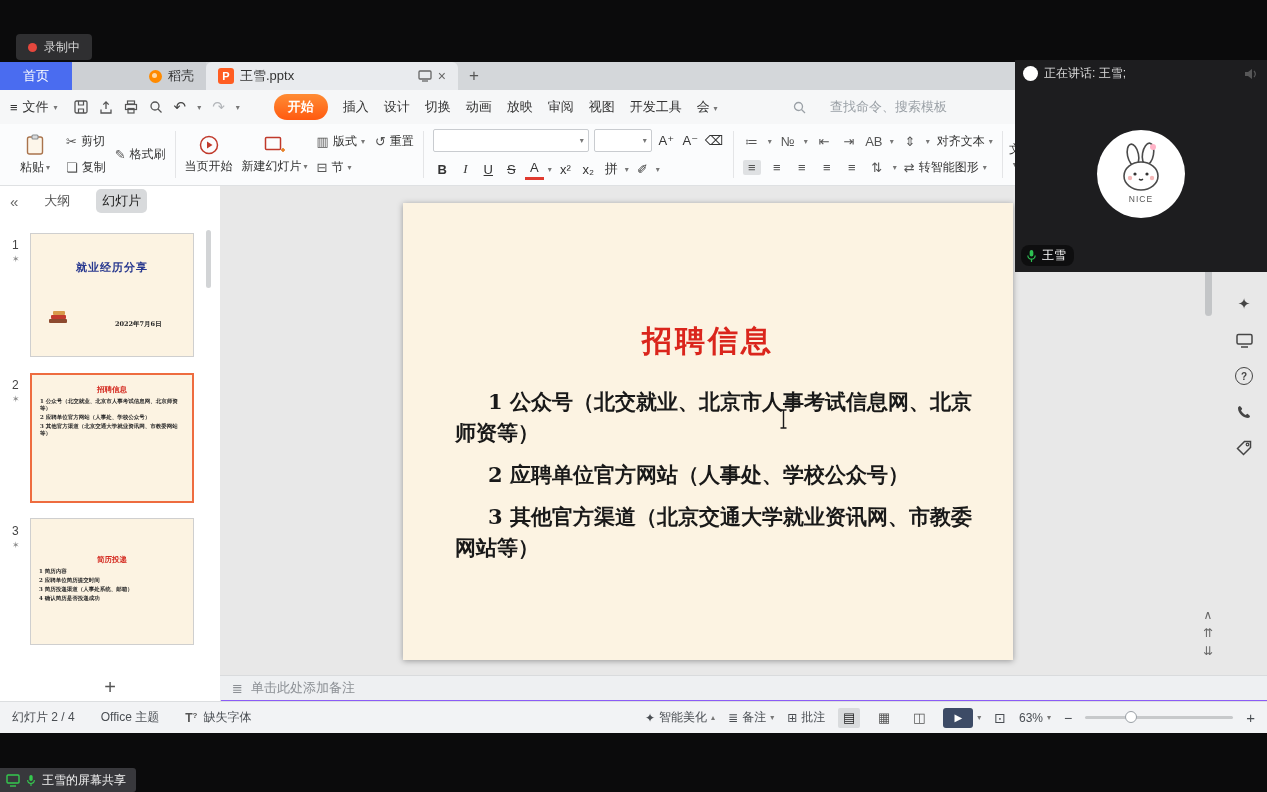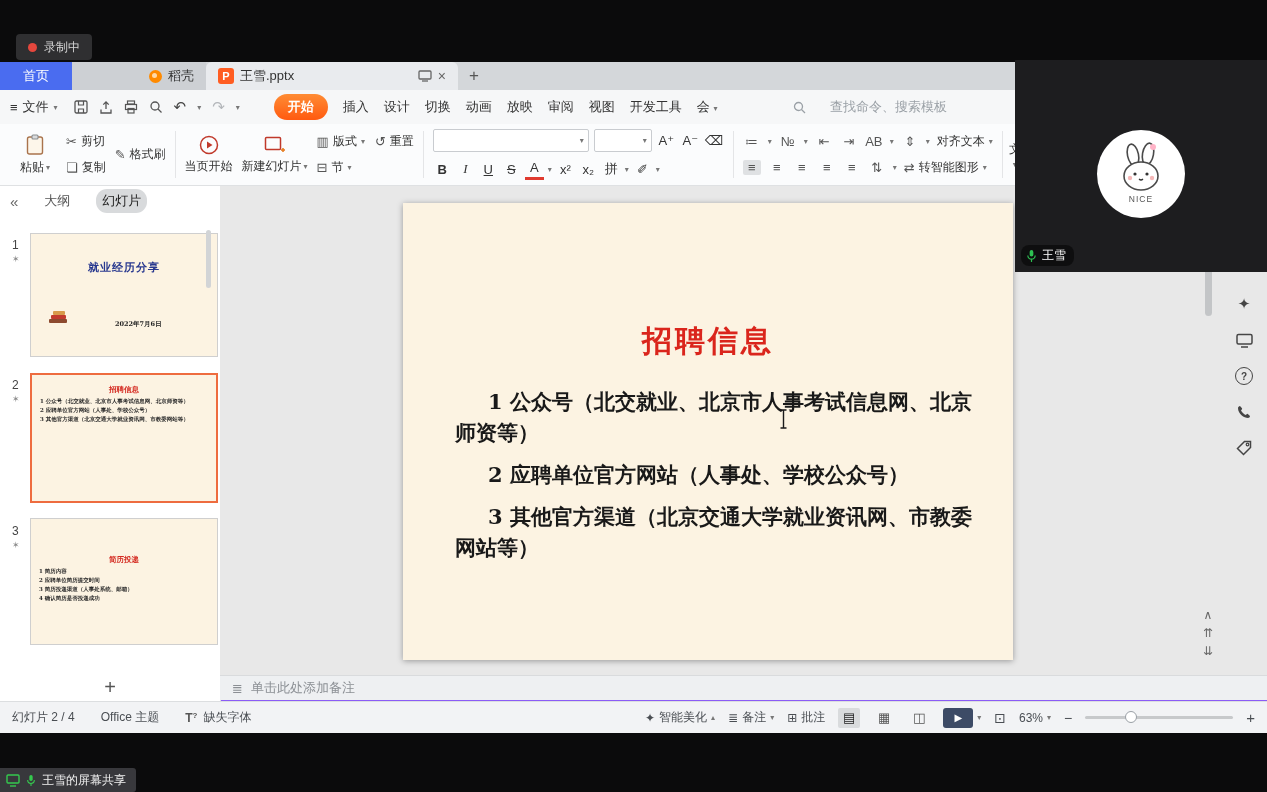--- a/index.html
+++ b/index.html
@@ -58,24 +58,24 @@
   .tb-a{border-bottom:3px solid #e03a2f;line-height:12px;}
   .alrow{display:flex;gap:7px;align-items:center;}
   .alico{font-size:13px;color:#555;width:18px;text-align:center;}
   .alico.active{background:#dfe1e3;border-radius:2px;}
   .vtext{display:flex;flex-direction:column;align-items:center;justify-content:center;font-size:12px;color:#333;padding:0 6px;gap:2px;}
   
   .sidebar{position:absolute;left:0;top:124px;width:220px;height:515px;background:#fff;border-right:1px solid #dcdee0;}
   .sbhead{height:30px;display:flex;align-items:center;gap:20px;padding:0 10px;font-size:13px;color:#555;}
   .sbcollapse{font-size:15px;color:#666;}
   .sbtab{padding:3px 6px;}
-  .sbtab.active{background:#d8dadc;border-radius:11px;color:#222;}
+  .sbtab.active{background:#d8dadc;border-radius:5px;color:#222;}
   .tnum{position:absolute;left:12px;font-size:12px;color:#444;}
   .tstar{position:absolute;left:12px;font-size:9px;color:#8a8a8a;}
-  .thumb{position:absolute;left:30px;width:188px;background:#fcf3e2;border:1px solid #cfcfcf;box-sizing:border-box;overflow:hidden;}
+  .thumb{position:absolute;left:30px;width:164px;background:#fcf3e2;border:1px solid #cfcfcf;box-sizing:border-box;overflow:hidden;}
   .thumb.sel{border:2px solid #ee6c3f;}
   .t-title-blue{margin-top:26px;text-align:center;font:bold 11px "DejaVu Serif","Liberation Serif",serif;color:#28388f;letter-spacing:1px;}
   .t-title-red{text-align:center;font:bold 7.5px "DejaVu Serif","Liberation Serif",serif;color:#d42a20;}
   .t-body{padding:3px 6px 0 8px;font:bold 5.5px/7px "DejaVu Serif","Liberation Serif",serif;color:#2a2a2a;}
   .t-body p{margin:0 0 2px;}
   .t-date{position:absolute;left:84px;top:86px;font:bold 6.5px "DejaVu Serif","Liberation Serif",serif;color:#222;}
   .t-books{position:absolute;left:16px;top:76px;}
   .sb-plus{position:absolute;left:0;top:490px;width:220px;text-align:center;font-size:20px;color:#555;}
   .sb-scroll{position:absolute;left:206px;top:44px;width:5px;height:58px;background:#d2d4d6;border-radius:3px;}
   
@@ -479,20 +479,28 @@
   </div>
   <div class="railbtn">
     <svg width="16" height="16" viewBox="0 0 16 16">
       <path d="M1.5 8.5 8.5 1.5h6v6l-7 7z" fill="none" stroke="#454545" stroke-width="1.5"></path>
       <circle cx="11.5" cy="4.5" r="1.3" fill="none" stroke="#454545" stroke-width="1.2"></circle>
     </svg>
   </div>
 </div>
 
 <div class="vpanel">
+  <div class="vhead">
+    <span class="mini-av"></span>
+    <span>正在讲话: 王雪;</span>
+    <svg class="vspk" width="15" height="12" viewBox="0 0 15 12">
+      <path d="M1 4h3l4-3v10L4 8H1z" fill="#888"></path>
+      <path d="M10 3a4.5 4.5 0 0 1 0 6" stroke="#888" fill="none" stroke-width="1.2"></path>
+    </svg>
+  </div>
   <div class="avatar">
     <svg width="72" height="72" viewBox="0 0 72 72">
       <g fill="#fff" stroke="#4a4a4a" stroke-width="1.6">
         <ellipse cx="28" cy="17" rx="5.5" ry="11" transform="rotate(-12 28 17)"></ellipse>
         <ellipse cx="43" cy="16" rx="5.5" ry="11" transform="rotate(10 43 16)"></ellipse>
         <ellipse cx="36" cy="38" rx="17" ry="14"></ellipse>
       </g>
       <circle cx="30" cy="36" r="1.6" fill="#333"></circle>
       <circle cx="42" cy="36" r="1.6" fill="#333"></circle>
       <path d="M34 41q2 2 4 0" stroke="#333" fill="none" stroke-width="1.2"></path>

